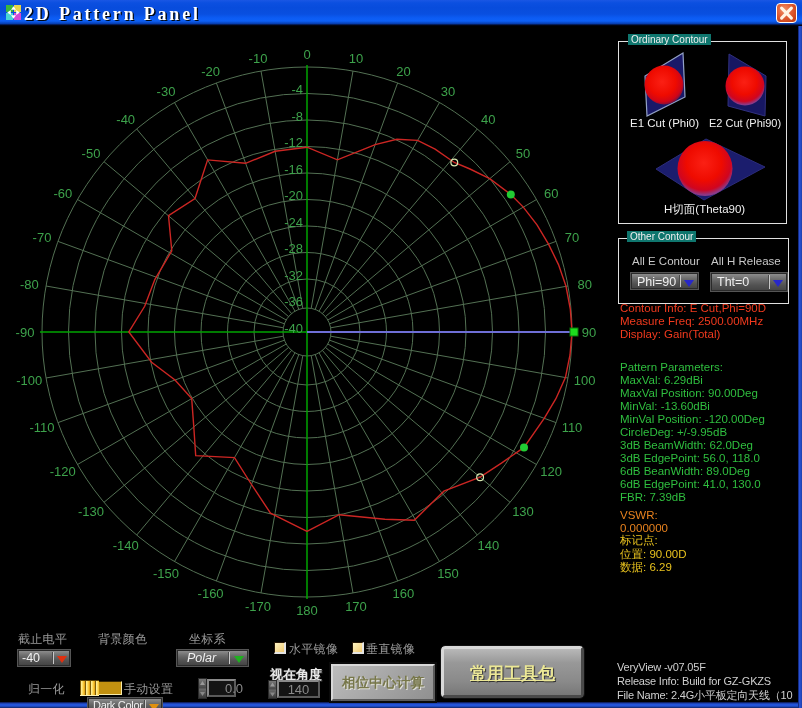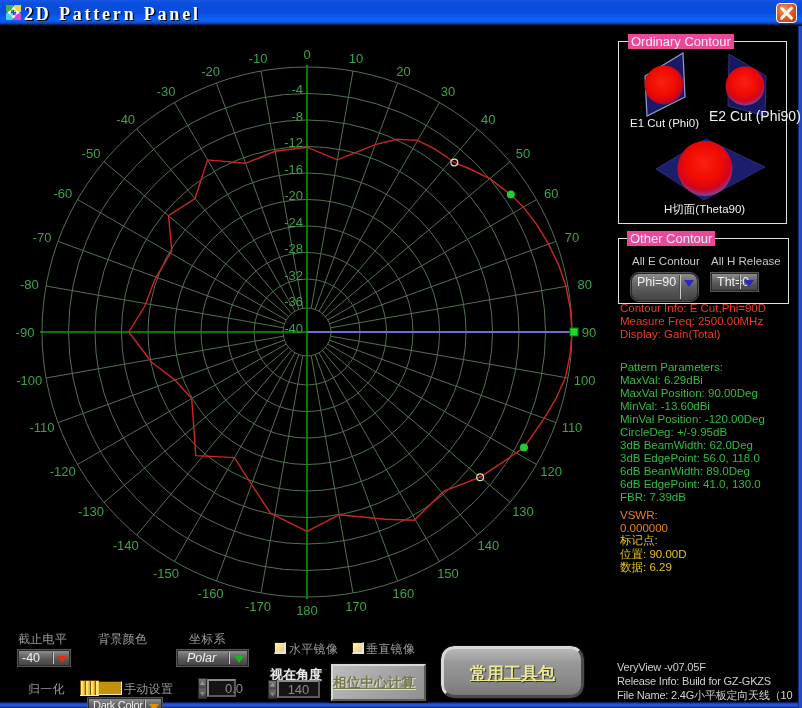--- a/index.html
+++ b/index.html
@@ -20,21 +20,21 @@
 #bborder { left:0px; top:702px; width:798px; height:6px;
   background:linear-gradient(180deg,#091040 0px,#2353d8 2px,#2353d8 4px,#112464 6px); }
 
 svg text { font-family:"Liberation Sans", sans-serif; }
 .gr { stroke:#537053; stroke-width:1; fill:none; }
 .ax { stroke:#00a400; stroke-width:1.5; fill:none; }
 .lb { fill:#3da24b; font-size:13px; }
 
 
 .group { border:1px solid #e0e0e0; }
-.gtitle { color:#f0f0f0; font-size:13px; background:#ec4899; padding:0 3px; }
+.gtitle { color:#f0f0f0; font-size:10px; background:#0f766e; padding:0 3px; }
 
 
 .red { color:#f23a1e; }
 .grn { color:#2fbf3f; }
 .org { color:#e8821e; }
 .yel { color:#e8c21e; }
 .info { font-size:11.5px; line-height:13px; white-space:pre; }
 
 
 .blab { color:#9a9a9a; font-size:12px; letter-spacing:0.3px; }
@@ -190,34 +190,34 @@
   <polygon points="65,12 27,35 29,75 67,56" fill="#191968" stroke="#93a2c6" stroke-width="1.2"></polygon>
   <circle cx="46" cy="44" r="19.5" fill="url(#ball)"></circle>
 
   <polygon points="111,13 148,35 147,75 110,65" fill="#171762" stroke="#31317e" stroke-width="1"></polygon>
   <circle cx="127" cy="45" r="19.5" fill="url(#ball2)"></circle>
 
   <polygon points="88,98 147,126 86,159 38,128" fill="#1b1d6d" stroke="#2c2c7a" stroke-width="1"></polygon>
   <circle cx="87" cy="127.5" r="27.5" fill="url(#ball2)"></circle>
 </svg>
 <div class="abs" style="left:630px;top:117px;color:#f0f0f0;font-size:11.5px;">E1 Cut (Phi0)</div>
-<div class="abs" style="left:709px;top:108px;color:#f0f0f0;font-size:14px;">E2 Cut (Phi90)</div>
+<div class="abs" style="left:709px;top:117px;color:#f0f0f0;font-size:11px;">E2 Cut (Phi90)</div>
 <div class="abs" style="left:664px;top:202px;color:#f0f0f0;font-size:11.5px;">H切面(Theta90)</div>
 
 <div class="abs group" style="left:618px;top:238px;width:171px;height:66px;"></div>
 <div class="abs gtitle" style="left:627px;top:231px;">Other Contour</div>
 <div class="abs" style="left:632px;top:255px;color:#c8c8c8;font-size:11.5px;">All E Contour</div>
 <div class="abs" style="left:711px;top:255px;color:#c8c8c8;font-size:11.5px;">All H Release</div>
 
-<div class="drop" style="left:631px;top:273px;width:67px;height:28px;border-radius:8px;">
+<div class="drop" style="left:631px;top:273px;width:67px;height:16px;">
   <span class="dtext">Phi=90</span>
     <span class="dsep" style="right:16px;"></span>
   <span class="arr" style="right:3px;top:6px;border-left-width:5.5px;border-right-width:5.5px;border-top:7px solid #2828c8;"></span>
 </div>
-<div class="drop" style="left:711px;top:273px;width:47px;height:18px;">
+<div class="drop" style="left:711px;top:273px;width:76px;height:18px;">
   <span class="dtext">Tht=0</span>
     <span class="dsep" style="right:16px;"></span>
   <span class="arr" style="right:3px;top:6px;border-left-width:5.5px;border-right-width:5.5px;border-top:7px solid #2828c8;"></span>
 </div>
 
 <div class="abs info red" style="left:620px;top:302px;">Contour Info: E Cut,Phi=90D
 Measure Freq: 2500.00MHz
 Display: Gain(Total)</div>
 <div class="abs info grn" style="left:620px;top:361px;">Pattern Parameters:
 MaxVal: 6.29dBi
@@ -276,21 +276,21 @@
 <div class="spinbox" style="left:207px;top:679px;width:29px;height:18px;line-height:15px;padding-left:16px;">0.0</div>
 
 <div class="abs" style="left:270px;top:666px;color:#e8e8e8;font-size:13px;font-weight:bold;text-shadow:1px 1px 0 #333;">视在角度</div>
 <div class="abs" style="left:268px;top:680px;width:9px;height:19px;background:linear-gradient(180deg,#777,#4a4a4a 45%,#666 55%,#3a3a3a);border:1px solid #2a2a2a;"></div>
 <svg class="abs" style="left:268px;top:680px;" width="9" height="19" viewBox="0 0 9 19">
     <path d="M4.5 2.5 L7 6.5 L2 6.5 Z" fill="#999"></path>
     <path d="M4.5 16.5 L7 12.5 L2 12.5 Z" fill="#888"></path>
   </svg>
 <div class="spinbox" style="left:277px;top:680px;width:43px;height:18px;line-height:15px;">140</div>
 
-<div class="abs" style="left:331px;top:664px;width:95px;height:37px;background:linear-gradient(135deg,#bcbcbc,#a8a8a8 45%,#909090);border:2px solid;border-color:#d8d8d8 #5a5a5a #5a5a5a #d8d8d8;outline:2px solid #0a0a0a;
- color:#77774a;font-size:13.5px;font-weight:bold;line-height:33px;letter-spacing:0.2px;text-shadow:1px 1px 0 #e0e0d8;text-decoration:underline;">相位中心计算</div>
-
-<div class="abs" style="left:441px;top:646px;width:143px;height:52px;background:linear-gradient(180deg,#b8b8b8,#989898 30%,#8a8a8a 70%,#787878);border:3px solid;border-color:#d8d8d8 #4a4a4a #4a4a4a #d8d8d8;outline:1px solid #111;border-radius:13px;
+<div class="abs" style="left:331px;top:664px;width:104px;height:37px;background:linear-gradient(135deg,#bcbcbc,#a8a8a8 45%,#909090);border:2px solid;border-color:#d8d8d8 #5a5a5a #5a5a5a #d8d8d8;outline:2px solid #0a0a0a;
+ color:#77774a;font-size:13.5px;font-weight:bold;text-align:center;line-height:33px;letter-spacing:0.2px;text-shadow:1px 1px 0 #e0e0d8;">相位中心计算</div>
+
+<div class="abs" style="left:441px;top:646px;width:143px;height:52px;background:linear-gradient(180deg,#b8b8b8,#989898 30%,#8a8a8a 70%,#787878);border:3px solid;border-color:#d8d8d8 #4a4a4a #4a4a4a #d8d8d8;outline:1px solid #111;border-radius:4px;
  color:#ece896;font-size:17px;font-weight:bold;text-align:center;line-height:50px;text-shadow:1px 1px 1px #333;"><span style="text-decoration:underline;">常用工具包</span></div>
 
 <div class="abs" style="left:617px;top:660px;color:#cfcfcf;font-size:11px;letter-spacing:-0.2px;line-height:14px;white-space:pre;">VeryView -v07.05F
 Release Info: Build for GZ-GKZS
 File Name: 2.4G小平板定向天线（10</div>
 
 </body></html>

